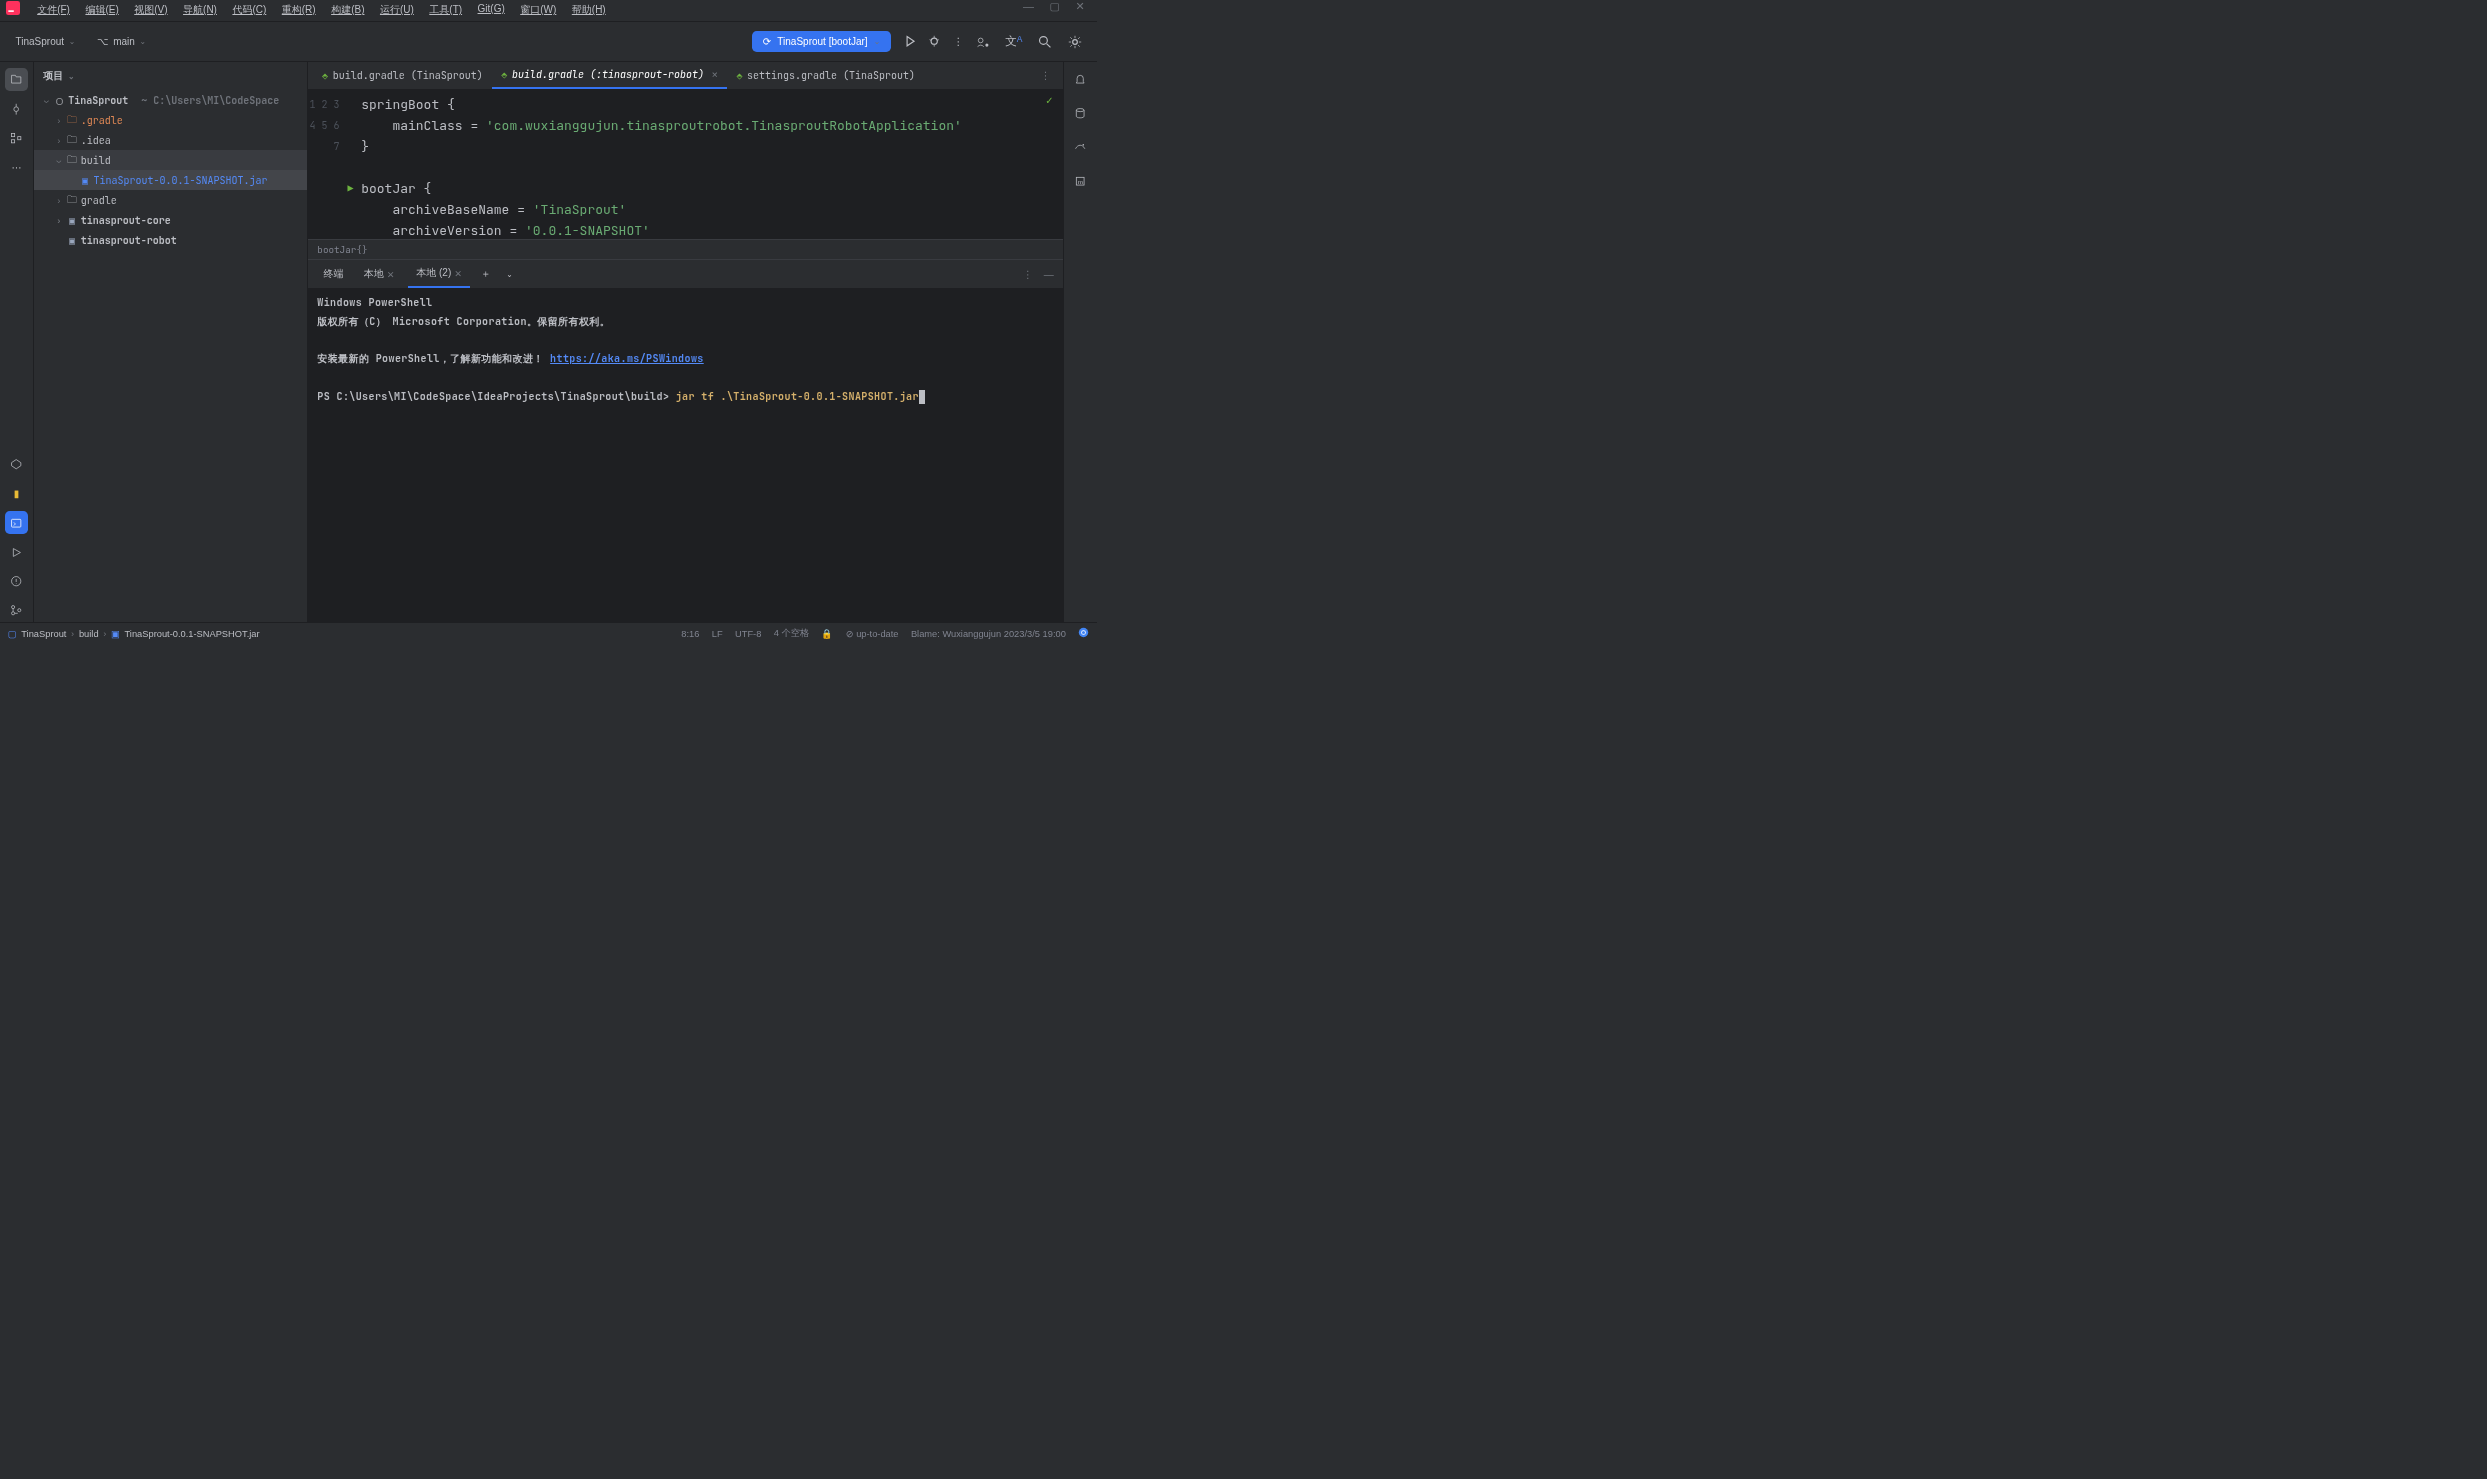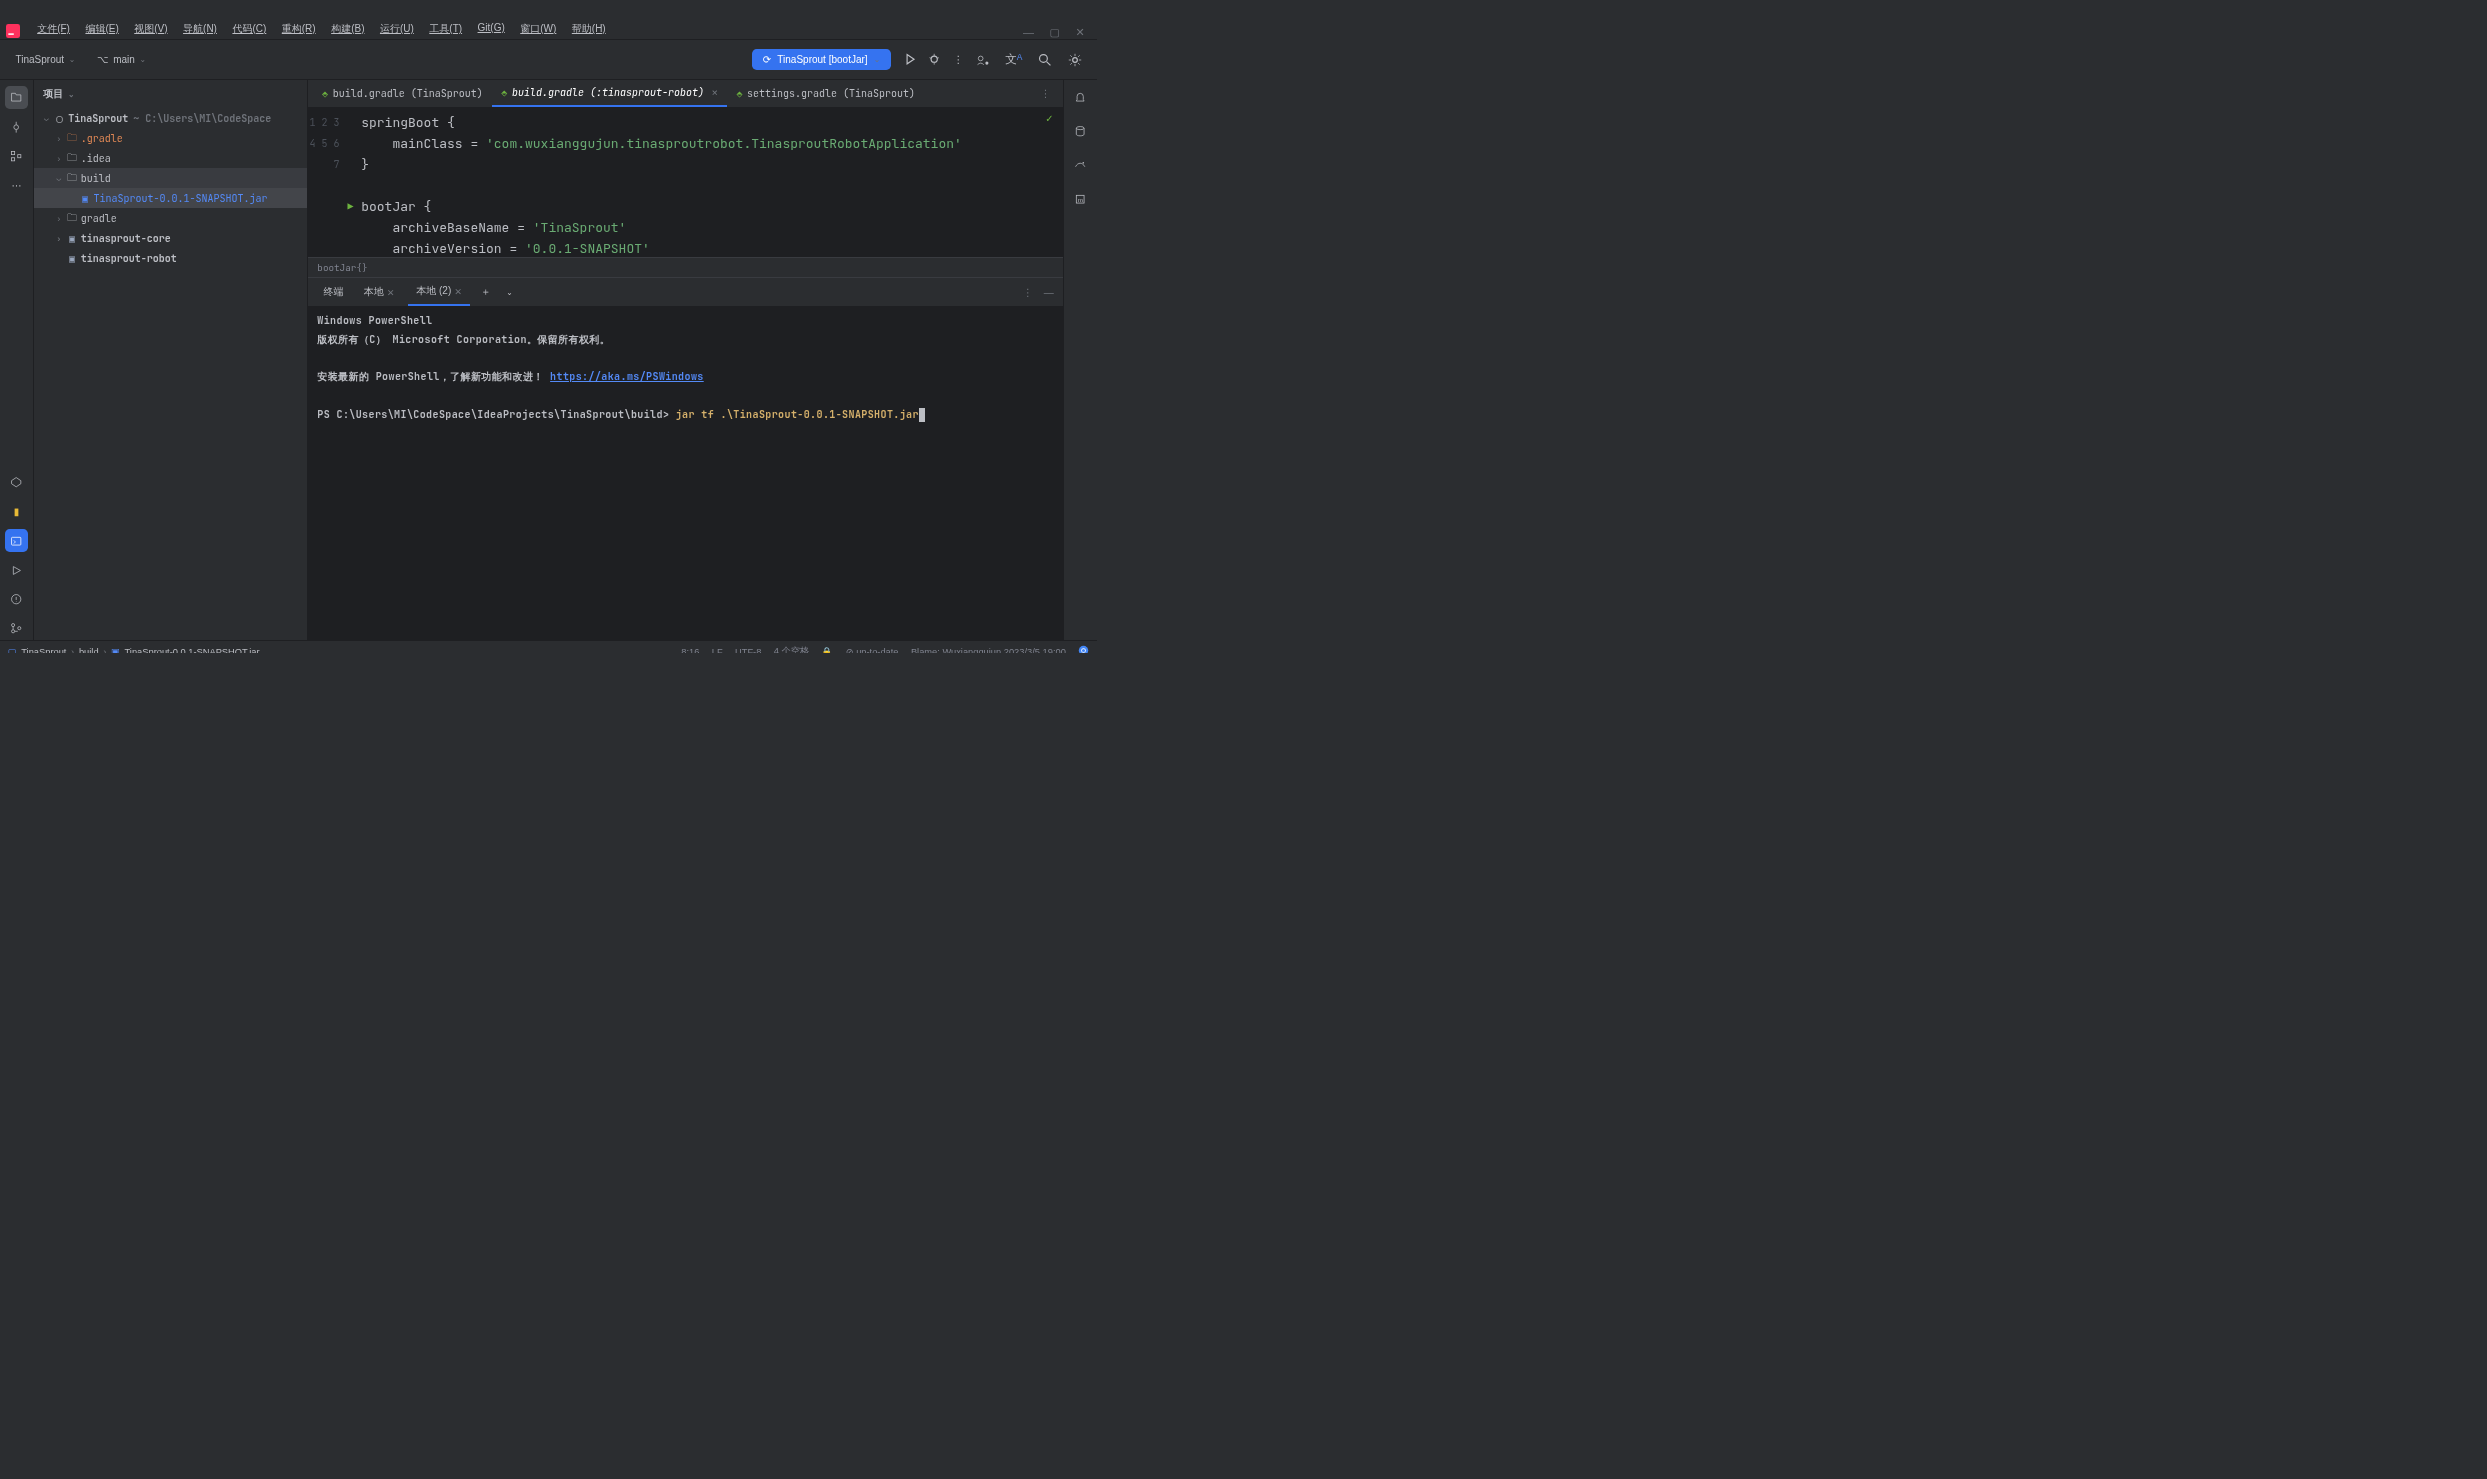--- a/index.html
+++ b/index.html
@@ -7,23 +7,23 @@
   font-family: "Segoe UI", "Microsoft YaHei", sans-serif;
   background: #2b2d30;
   color: #bcbec4;
   font-size: 10px;
   width: 1097px;
   height: 653px;
   overflow: hidden;
   position: relative;
 }
 .titlebar {
-  height: 40px;
-  display: flex;
-  align-items: flex-end;
+  height: 22px;
+  display: flex;
+  align-items: flex-start;
   padding: 0 6.2px;
   background: #2b2d30;
   border-bottom: 0.8px solid #1e1f22;
 }
 .app-logo {
   width: 15.5px;
   height: 15.5px;
   margin-right: 9.3px;
   display: inline-flex;
   align-items: center;
@@ -125,21 +125,21 @@
 }
 .tree-row.sel { background: #43454a; }
 .tree-row.sel-dark { background: #393b40; }
 .tree-row.root { font-weight: 700; }
 .tw { width: 12.4px; display: inline-flex; justify-content: center; color: #6f737a; font-size: 7.8px; }
 .tic { width: 14px; display: inline-flex; justify-content: center; margin-right: 1.6px; }
 .folder-ico { color: #ced0d6; }
 .folder-excl { color: #e08855; }
 .file-jar { color: #548af7; }
 .mod-ico { color: #9aa7bd; }
-.tree-path { color: #6f737a; margin-left: 5px; }
+.tree-path { color: #6f737a; margin-left: 13px; }
 
 .editor-area {
   flex: 1;
   display: flex;
   flex-direction: column;
   background: #1e1f22;
   min-width: 0;
 }
 .editor-tabs {
   height: 28px;

